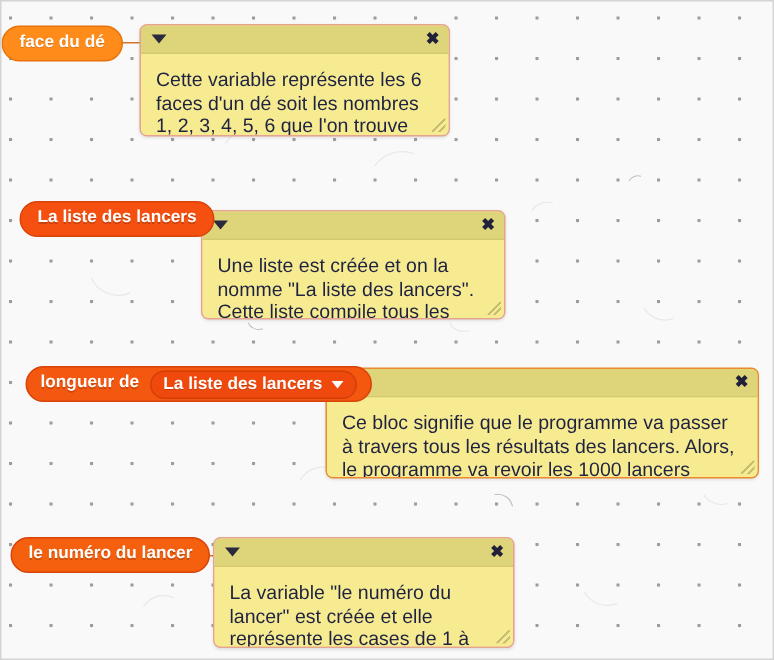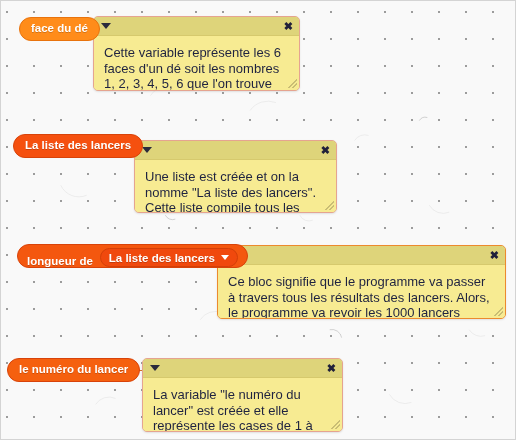--- a/index.html
+++ b/index.html
@@ -56,21 +56,20 @@
     border: 1px solid #e8730d;
   }
   .block.list {
     background: #f5500f;
     border: 1px solid #d8430a;
   }
   .block.operator {
     background: #f4570f;
     border: 1px solid #d8430a;
     padding: 0 9px;
-    align-items: flex-end;
   }
   .block .label { line-height: 1; }
   .inner-dropdown {
     display: inline-flex;
     align-items: center;
     gap: 6px;
     background: #f0490d;
     border: 1px solid #d43f08;
     border-radius: 12px;
     height: 19px;
@@ -181,21 +180,21 @@
       <path d="M255 20 a9 9 0 0 0 11 5"></path>
       <path d="M55 260 a8 8 0 0 1 9 -4"></path>
     </g>
   </svg>
 
   <div class="connector" style="left:80px;top:27px;width:13px"></div>
   <div class="connector" style="left:128px;top:149px;width:7px"></div>
   <div class="connector" style="left:202px;top:255px;width:16px"></div>
   <div class="connector" style="left:138px;top:369px;width:5px"></div>
 
-  <div class="block variable" style="left:18px;top:16px;">
+  <div class="block variable" style="left:0;top:16px;">
     <span class="label">face du dé</span>
   </div>
 
   <div class="block list" style="left:12px;top:133px;">
     <span class="label">La liste des lancers</span>
   </div>
 
   <div class="block operator" style="left:16px;top:243px;">
     <span class="label">longueur de</span>
     <span class="inner-dropdown">

